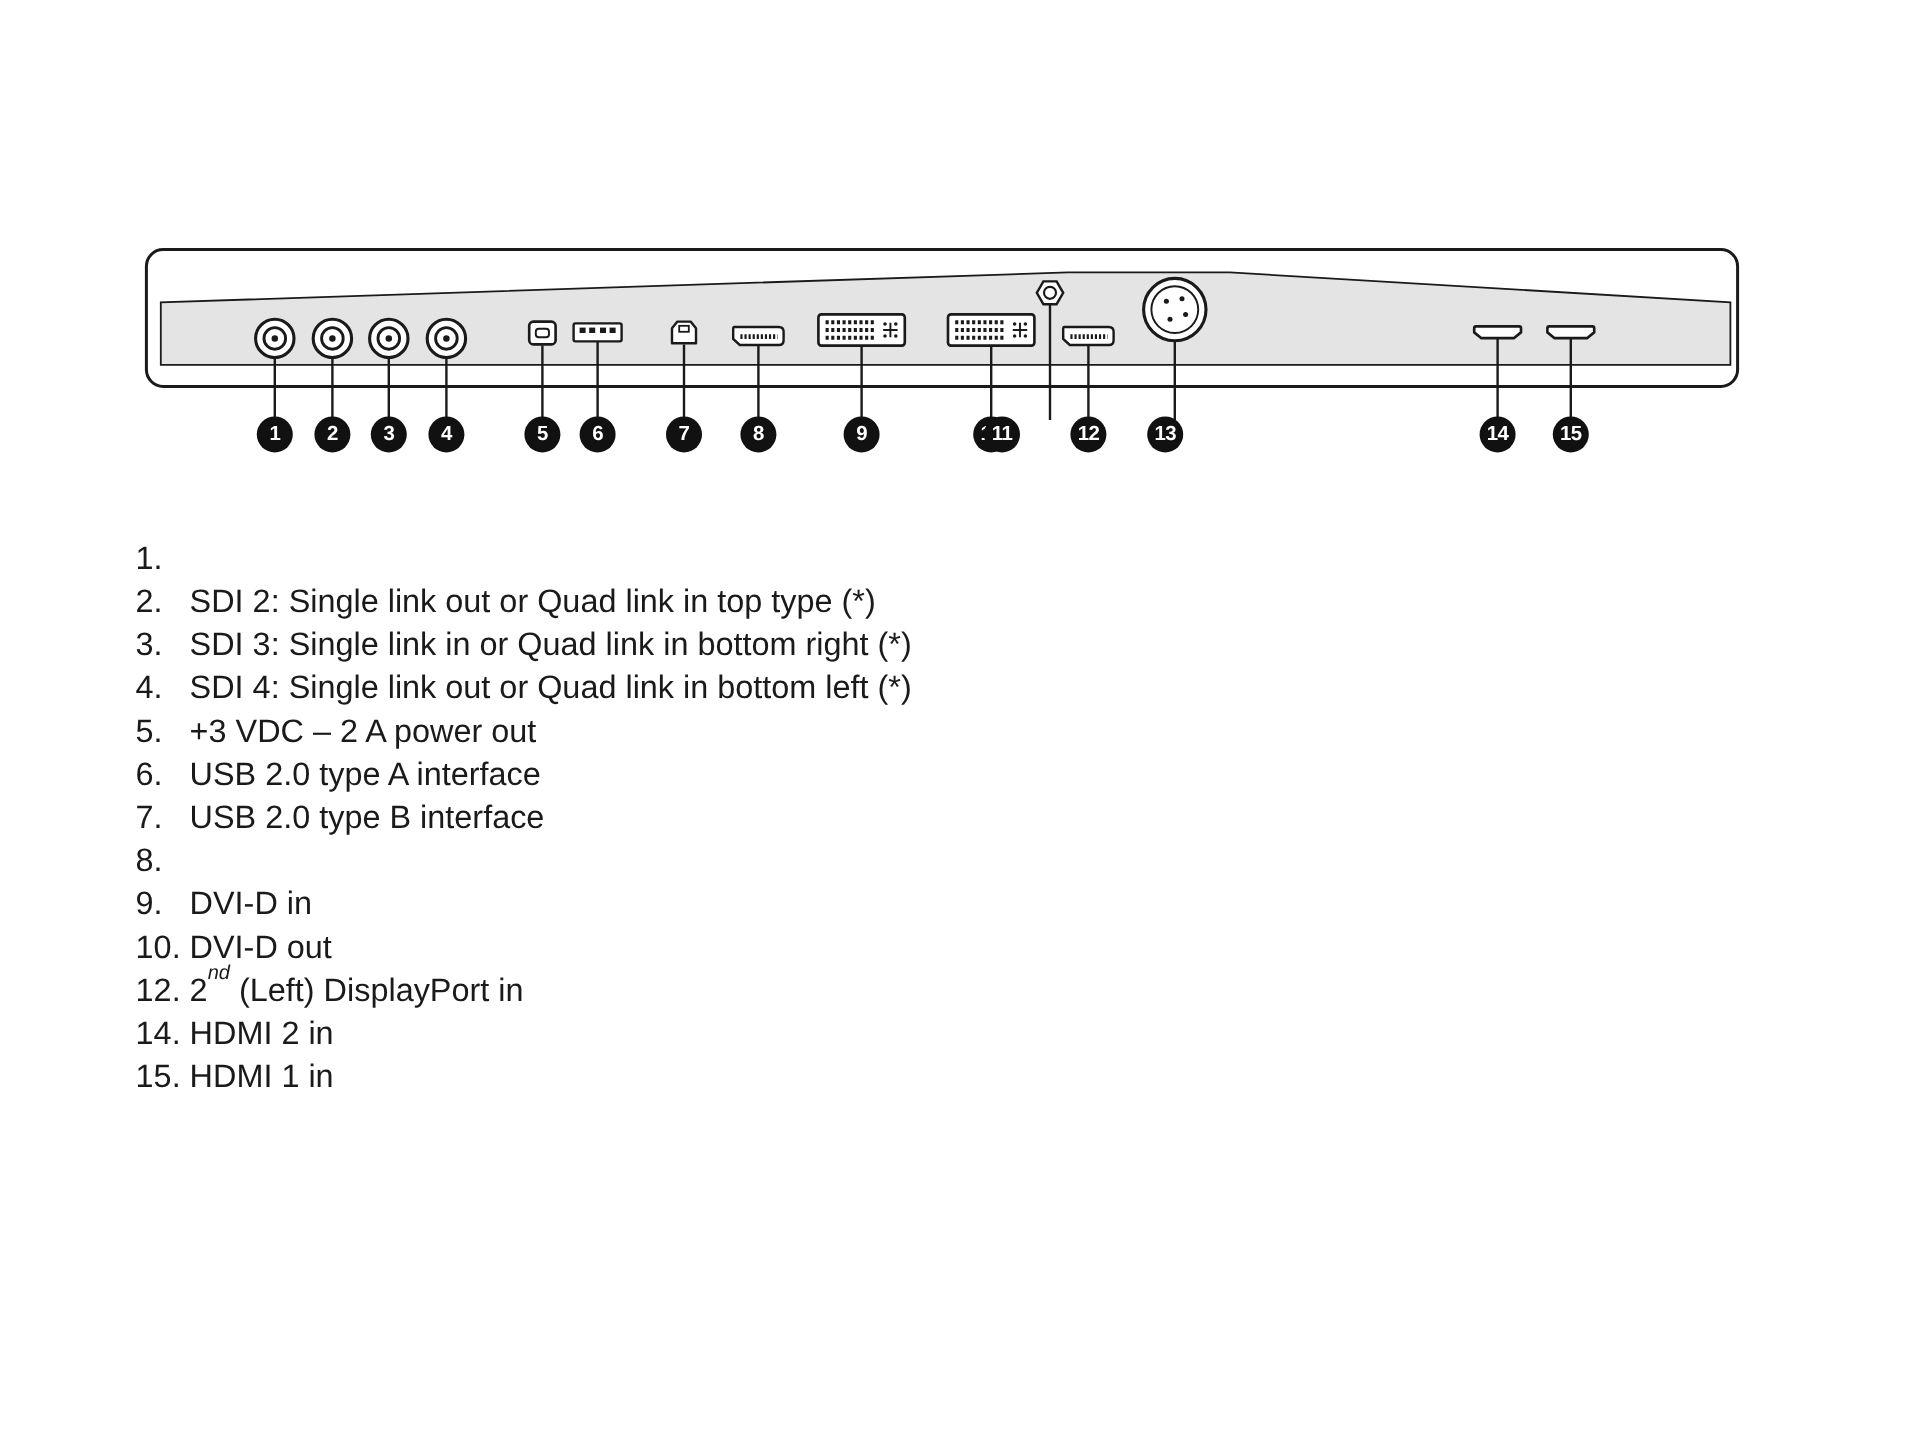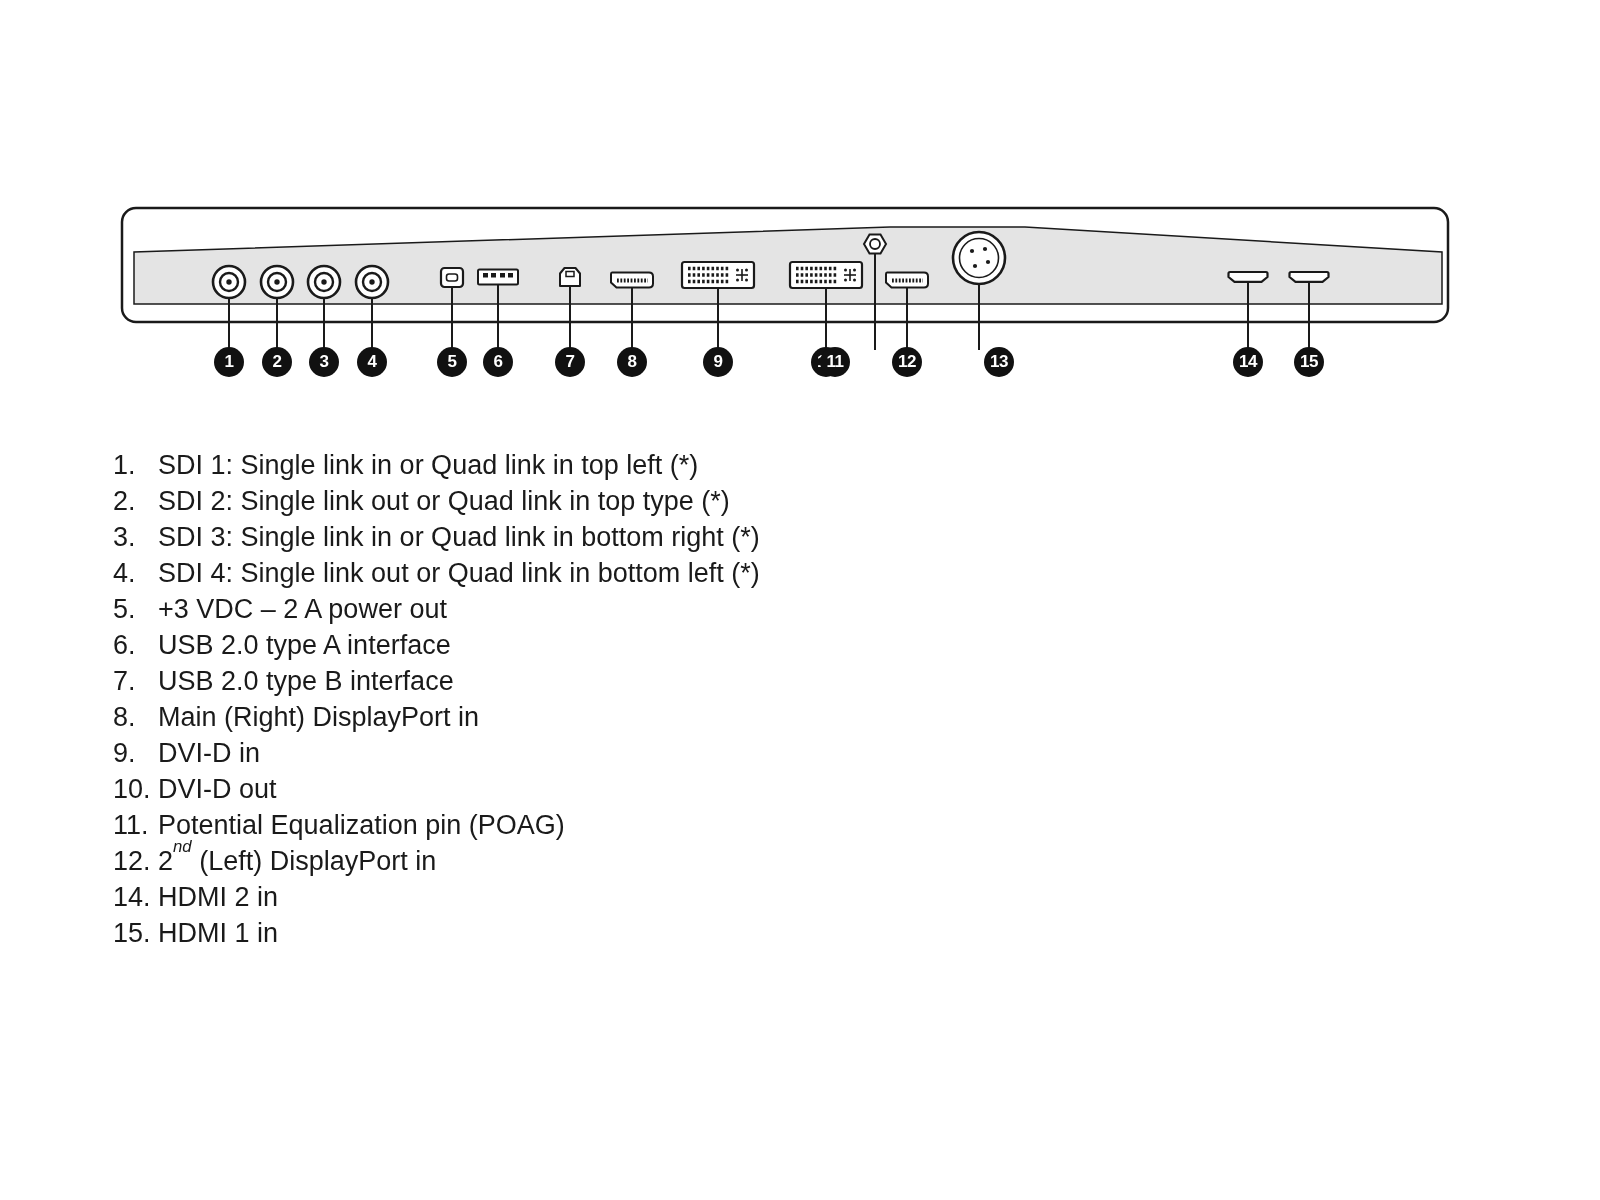--- a/index.html
+++ b/index.html
@@ -142,28 +142,27 @@
   <div class="badge" style="left:309px">3</div>
   <div class="badge" style="left:357px">4</div>
   <div class="badge" style="left:437px">5</div>
   <div class="badge" style="left:483px">6</div>
   <div class="badge" style="left:555px">7</div>
   <div class="badge" style="left:617px">8</div>
   <div class="badge" style="left:703px">9</div>
   <div class="badge" style="left:811px">10</div>
   <div class="badge" style="left:820px">11</div>
   <div class="badge" style="left:892px">12</div>
-  <div class="badge" style="left:984px">13</div>
+  <div class="badge" style="left:956px">13</div>
   <div class="badge" style="left:1233px">14</div>
   <div class="badge" style="left:1294px">15</div>
 
   <div class="legend">
     <div class="row">
       <span class="num">1.</span>
-      <span class="txt">SDI 1: Single link in or Quad link in top left (*)</span>
     </div>
     <div class="row">
       <span class="num">2.</span>
       <span class="txt">SDI 2: Single link out or Quad link in top type (*)</span>
     </div>
     <div class="row">
       <span class="num">3.</span>
       <span class="txt">SDI 3: Single link in or Quad link in bottom right (*)</span>
     </div>
     <div class="row">
@@ -177,35 +176,30 @@
     <div class="row">
       <span class="num">6.</span>
       <span class="txt">USB 2.0 type A interface</span>
     </div>
     <div class="row">
       <span class="num">7.</span>
       <span class="txt">USB 2.0 type B interface</span>
     </div>
     <div class="row">
       <span class="num">8.</span>
-      <span class="txt">Main (Right) DisplayPort in</span>
     </div>
     <div class="row">
       <span class="num">9.</span>
       <span class="txt">DVI-D in</span>
     </div>
     <div class="row">
       <span class="num">10.</span>
       <span class="txt">DVI-D out</span>
     </div>
     <div class="row">
-      <span class="num">11.</span>
-      <span class="txt">Potential Equalization pin (POAG)</span>
-    </div>
-    <div class="row">
       <span class="num">12.</span>
       <span class="txt"><span>2</span><sup>nd</sup><span> (Left) DisplayPort in</span></span>
     </div>
     <div class="row">
       <span class="num">14.</span>
       <span class="txt">HDMI 2 in</span>
     </div>
     <div class="row">
       <span class="num">15.</span>
       <span class="txt">HDMI 1 in</span>

